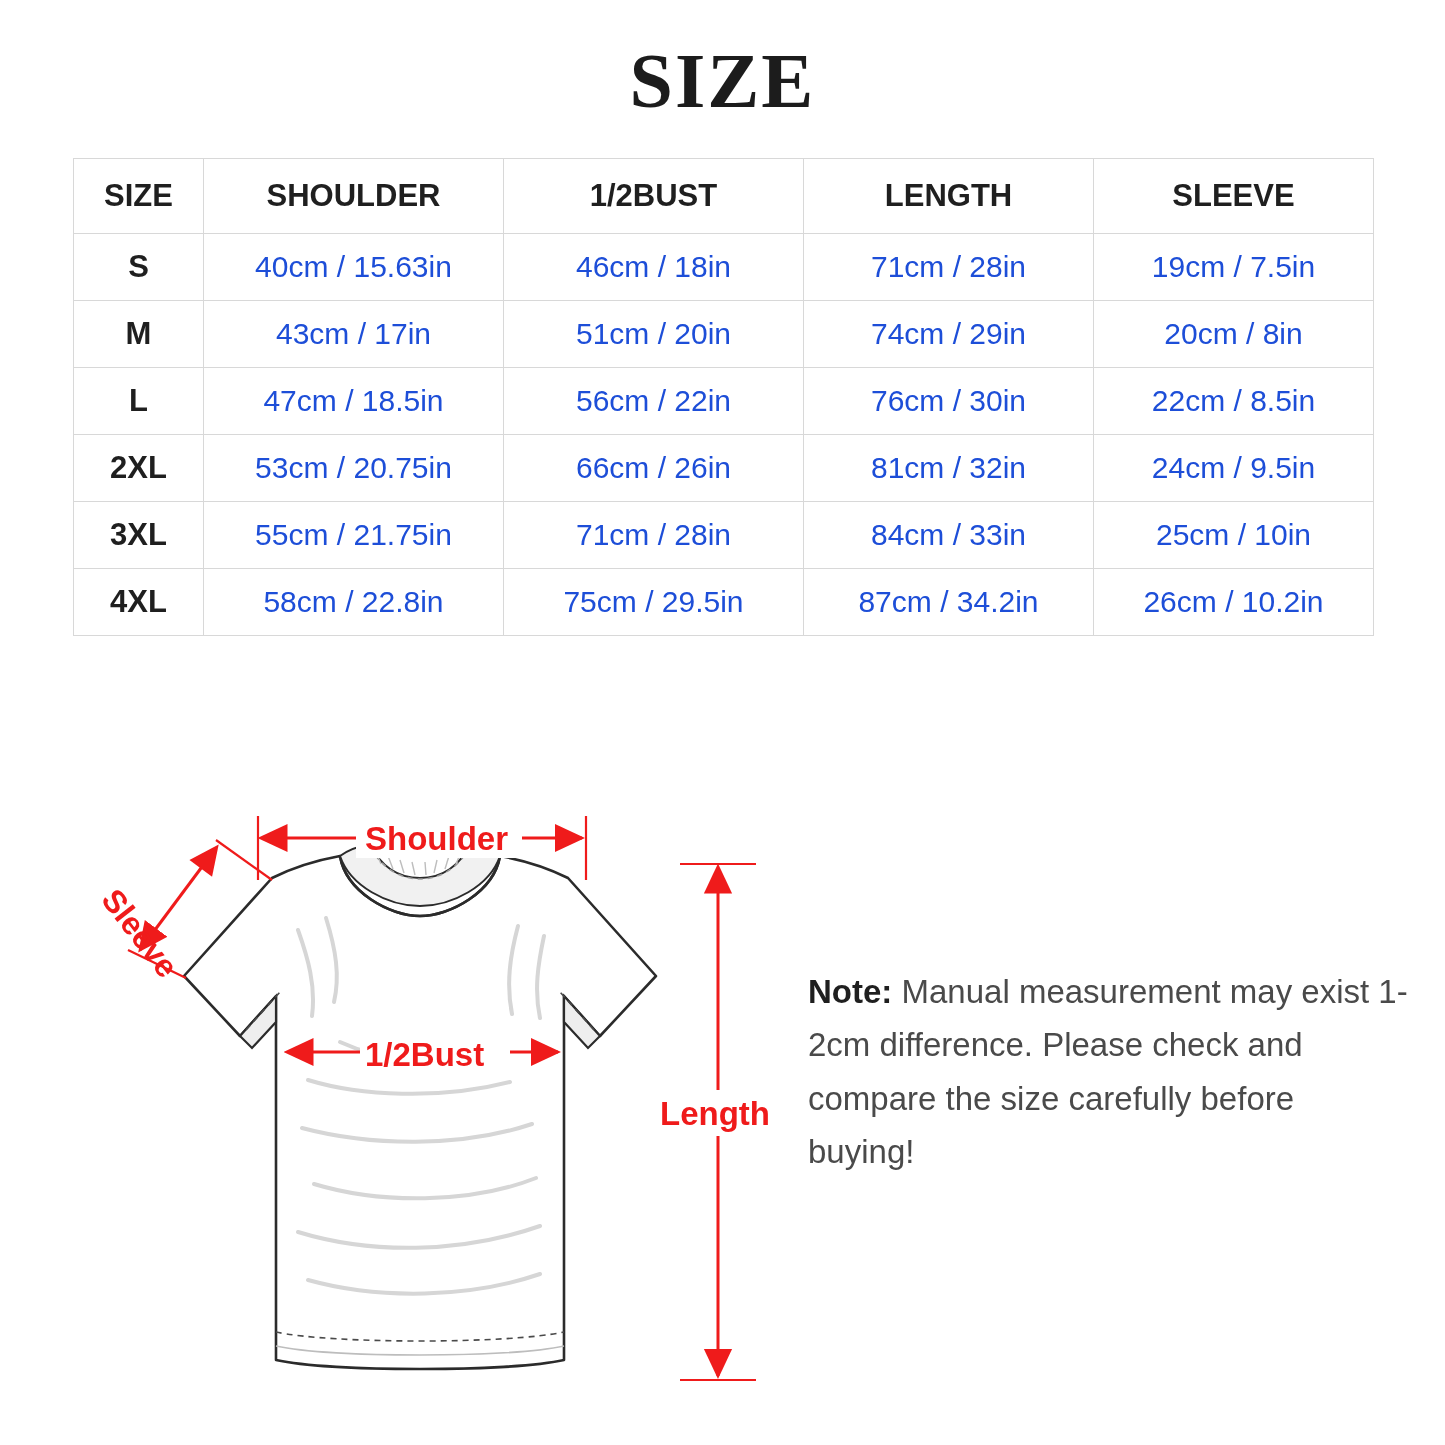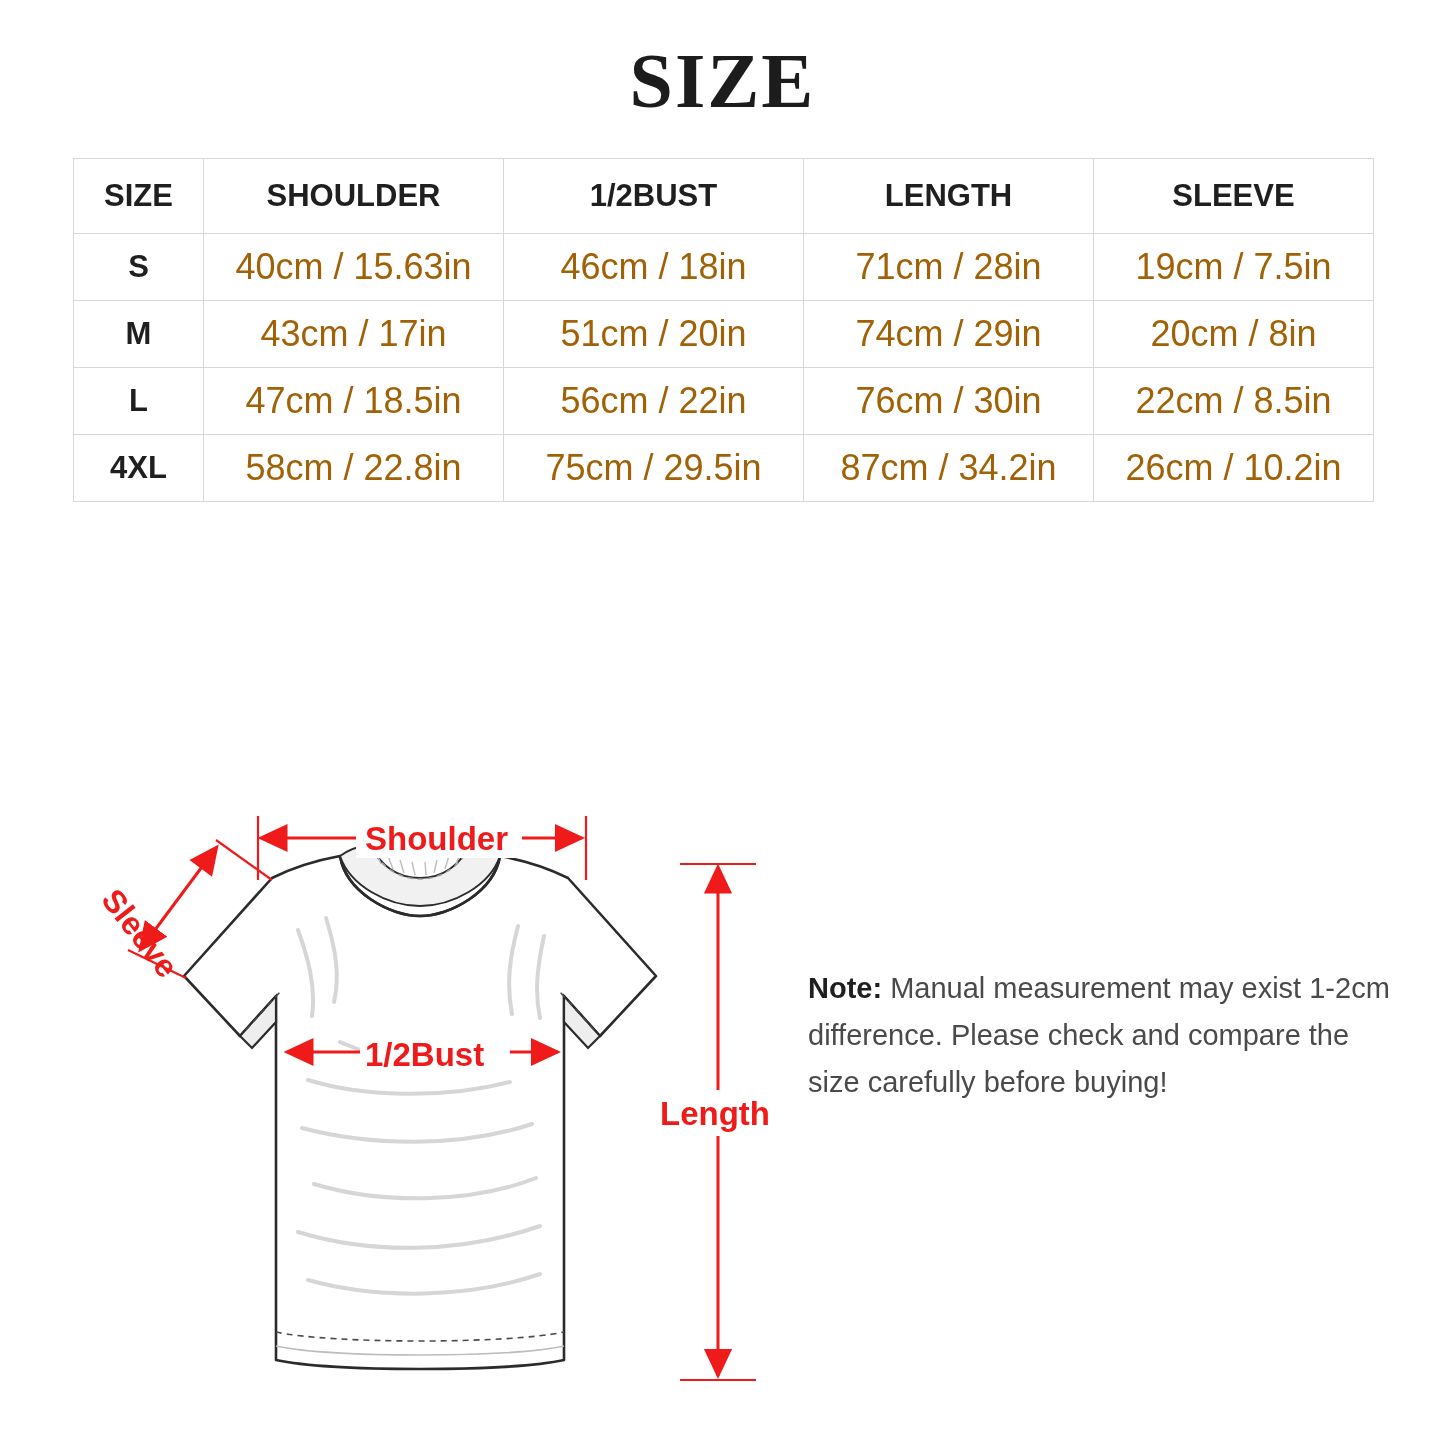--- a/index.html
+++ b/index.html
@@ -43,22 +43,22 @@
     width: 100%;
     border-collapse: collapse;
     table-layout: fixed;
   }
   table.size-table th,
   table.size-table td {
     border: 1px solid #d8d8d8;
     text-align: center;
     vertical-align: middle;
     height: 64px;
-    font-size: 36px;
-    color: #a16207;
+    font-size: 30px;
+    color: #1d4ed8;
     font-weight: 400;
   }
   table.size-table thead th {
     font-weight: 700;
     font-size: 31px;
     color: #1f1f1f;
     height: 72px;
   }
   table.size-table tbody td.size-col {
     font-weight: 700;
@@ -80,21 +80,21 @@
     height: 640px;
   }
   .diagram svg { display: block; }
 
   
   .note {
     position: absolute;
     left: 808px;
     top: 965px;
     width: 600px;
-    font-size: 29px;
+    font-size: 33px;
     line-height: 1.62;
     color: #4a4a4a;
   }
   .note b {
     color: #1f1f1f;
     font-weight: 700;
   }
 </style>
 </head>
 <body>
@@ -135,20 +135,34 @@
           <td>51cm / 20in</td>
           <td>74cm / 29in</td>
           <td>20cm / 8in</td>
         </tr>
         <tr>
           <td class="size-col">L</td>
           <td>47cm / 18.5in</td>
           <td>56cm / 22in</td>
           <td>76cm / 30in</td>
           <td>22cm / 8.5in</td>
+        </tr>
+        <tr>
+          <td class="size-col">2XL</td>
+          <td>53cm / 20.75in</td>
+          <td>66cm / 26in</td>
+          <td>81cm / 32in</td>
+          <td>24cm / 9.5in</td>
+        </tr>
+        <tr>
+          <td class="size-col">3XL</td>
+          <td>55cm / 21.75in</td>
+          <td>71cm / 28in</td>
+          <td>84cm / 33in</td>
+          <td>25cm / 10in</td>
         </tr>
         <tr>
           <td class="size-col">4XL</td>
           <td>58cm / 22.8in</td>
           <td>75cm / 29.5in</td>
           <td>87cm / 34.2in</td>
           <td>26cm / 10.2in</td>
         </tr>
       </tbody>
     </table>

